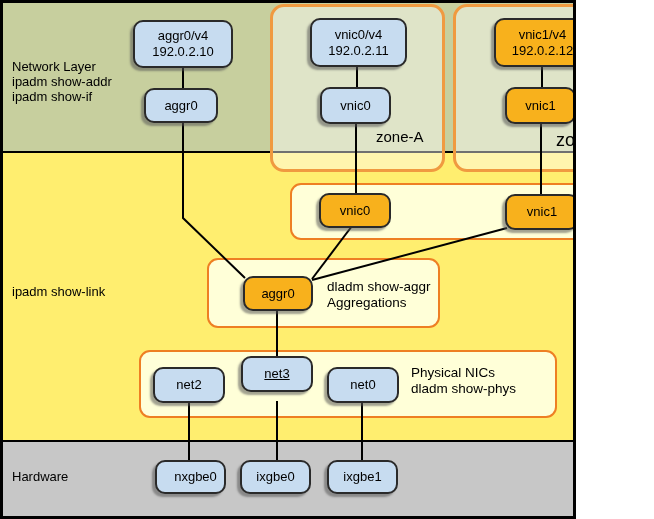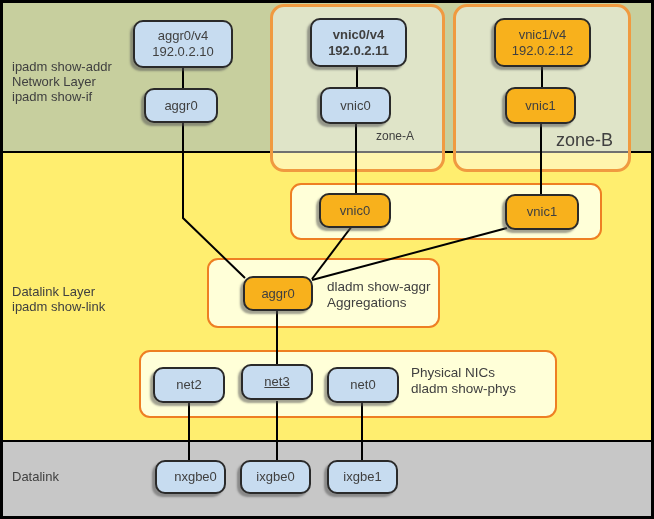--- a/index.html
+++ b/index.html
@@ -1,18 +1,18 @@
 <!DOCTYPE html>
 <html><head>
 <meta charset="utf-8">
 <style>
   html,body{margin:0;padding:0;background:#fff;}
   .canvas{
-    position:relative;width:654px;height:519px;overflow:hidden;
-    background:#ffee6f;color:#404040;
+    position:relative;width:576px;height:519px;overflow:hidden;
+    background:#ffee6f;color:#000000;
     font-family:"Liberation Sans", sans-serif;
   }
   
   .band-network{position:absolute;left:0;top:0;width:654px;height:153px;
     background:#c7cf9e;border-bottom:2px solid #000;box-sizing:border-box;z-index:1;}
   .band-hardware{position:absolute;left:0;top:440px;width:654px;height:79px;
     background:#c7c7c7;border-top:2px solid #000;box-sizing:border-box;z-index:1;}
   
   .zone{position:absolute;top:4px;height:168px;background:rgba(255,255,255,0.44);
     border:3px solid #f09a40;border-radius:14px;box-sizing:border-box;z-index:2;}
@@ -29,39 +29,39 @@
   .connectors polyline{fill:none;stroke:#000;stroke-width:2;}
   
   .node{position:absolute;display:flex;flex-direction:column;align-items:center;
     justify-content:center;border:2px solid #2a2a2a;border-radius:10px;
     box-shadow:-3px 3px 2px rgba(85,85,85,0.55);box-sizing:border-box;
     font-size:13px;line-height:16px;text-align:center;z-index:4;}
   .node.blue{background:#c7dcf0;}
   .node.orange{background:#f8b11c;}
   #n-aggr0-addr{left:133px;top:20px;width:100px;height:48px;}
   #n-aggr0-if{left:144px;top:88px;width:74px;height:35px;}
-  #n-vnic0-addr{left:310px;top:18px;width:97px;height:49px;font-weight:bold;}
+  #n-vnic0-addr{left:310px;top:18px;width:97px;height:49px;}
   #n-vnic0-if{left:320px;top:87px;width:71px;height:37px;}
   #n-vnic1-addr{left:494px;top:18px;width:97px;height:49px;}
   #n-vnic1-if{left:505px;top:87px;width:71px;height:37px;}
   #n-vnic0-dl{left:319px;top:193px;width:72px;height:35px;}
   #n-vnic1-dl{left:505px;top:194px;width:74px;height:36px;}
   #n-aggr0-dl{left:243px;top:276px;width:70px;height:35px;}
   #n-net2{left:153px;top:367px;width:72px;height:36px;}
-  #n-net3{left:241px;top:364px;width:72px;height:36px;text-decoration:underline;}
+  #n-net3{left:241px;top:356px;width:72px;height:36px;text-decoration:underline;}
   #n-net0{left:327px;top:367px;width:72px;height:36px;}
   #n-nxgbe0{left:155px;top:460px;width:71px;height:34px;padding-left:10px;}
   #n-ixgbe0{left:240px;top:460px;width:71px;height:34px;}
   #n-ixgbe1{left:327px;top:460px;width:71px;height:34px;}
   
   .lbl{position:absolute;z-index:5;font-size:13px;line-height:15px;white-space:nowrap;}
   #lbl-network{left:12px;top:59px;}
   #lbl-datalink{left:12px;top:284px;}
   #lbl-hardware{left:12px;top:469px;}
-  #lbl-zone-a{left:376px;top:129px;font-size:12px;}
+  #lbl-zone-a{left:376px;top:129px;font-size:15px;}
   #lbl-zone-b{left:556px;top:133px;font-size:18px;}
   .grp-lbl{position:absolute;z-index:5;font-size:13.5px;line-height:16px;white-space:nowrap;}
   #lbl-vnics{left:391px;top:191px;width:114px;text-align:center;}
   #lbl-agg{left:327px;top:279px;}
   #lbl-phys{left:411px;top:365px;}
   
   .frame{position:absolute;left:0;top:0;right:0;bottom:0;border:3px solid #000;
     z-index:10;pointer-events:none;}
 </style>
 </head>
@@ -141,30 +141,29 @@
     <span>nxgbe0</span>
   </div>
   <div class="node blue" id="n-ixgbe0">
     <span>ixgbe0</span>
   </div>
   <div class="node blue" id="n-ixgbe1">
     <span>ixgbe1</span>
   </div>
 
   <div class="lbl" id="lbl-network">
+    <div>Network Layer</div>
     <div>ipadm show-addr</div>
-    <div>Network Layer</div>
     <div>ipadm show-if</div>
   </div>
   <div class="lbl" id="lbl-datalink">
-    <div>Datalink Layer</div>
     <div>ipadm show-link</div>
   </div>
   <div class="lbl" id="lbl-hardware">
-    <span>Datalink</span>
+    <span>Hardware</span>
   </div>
 
   <div class="lbl" id="lbl-zone-a">
     <span>zone-A</span>
   </div>
   <div class="lbl" id="lbl-zone-b">
     <span>zone-B</span>
   </div>
 
   <div class="grp-lbl" id="lbl-agg">

